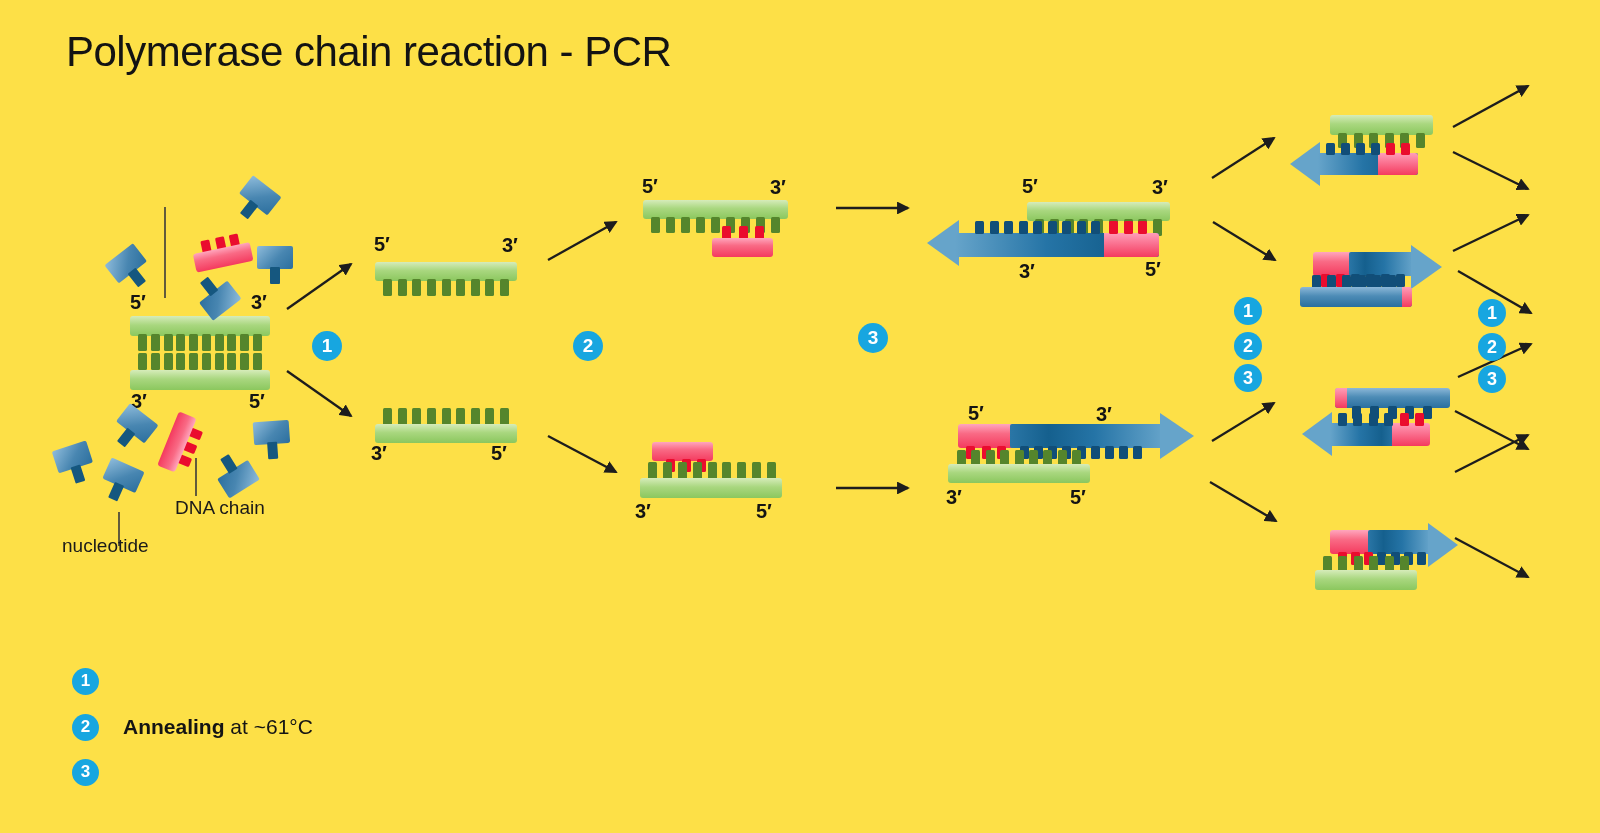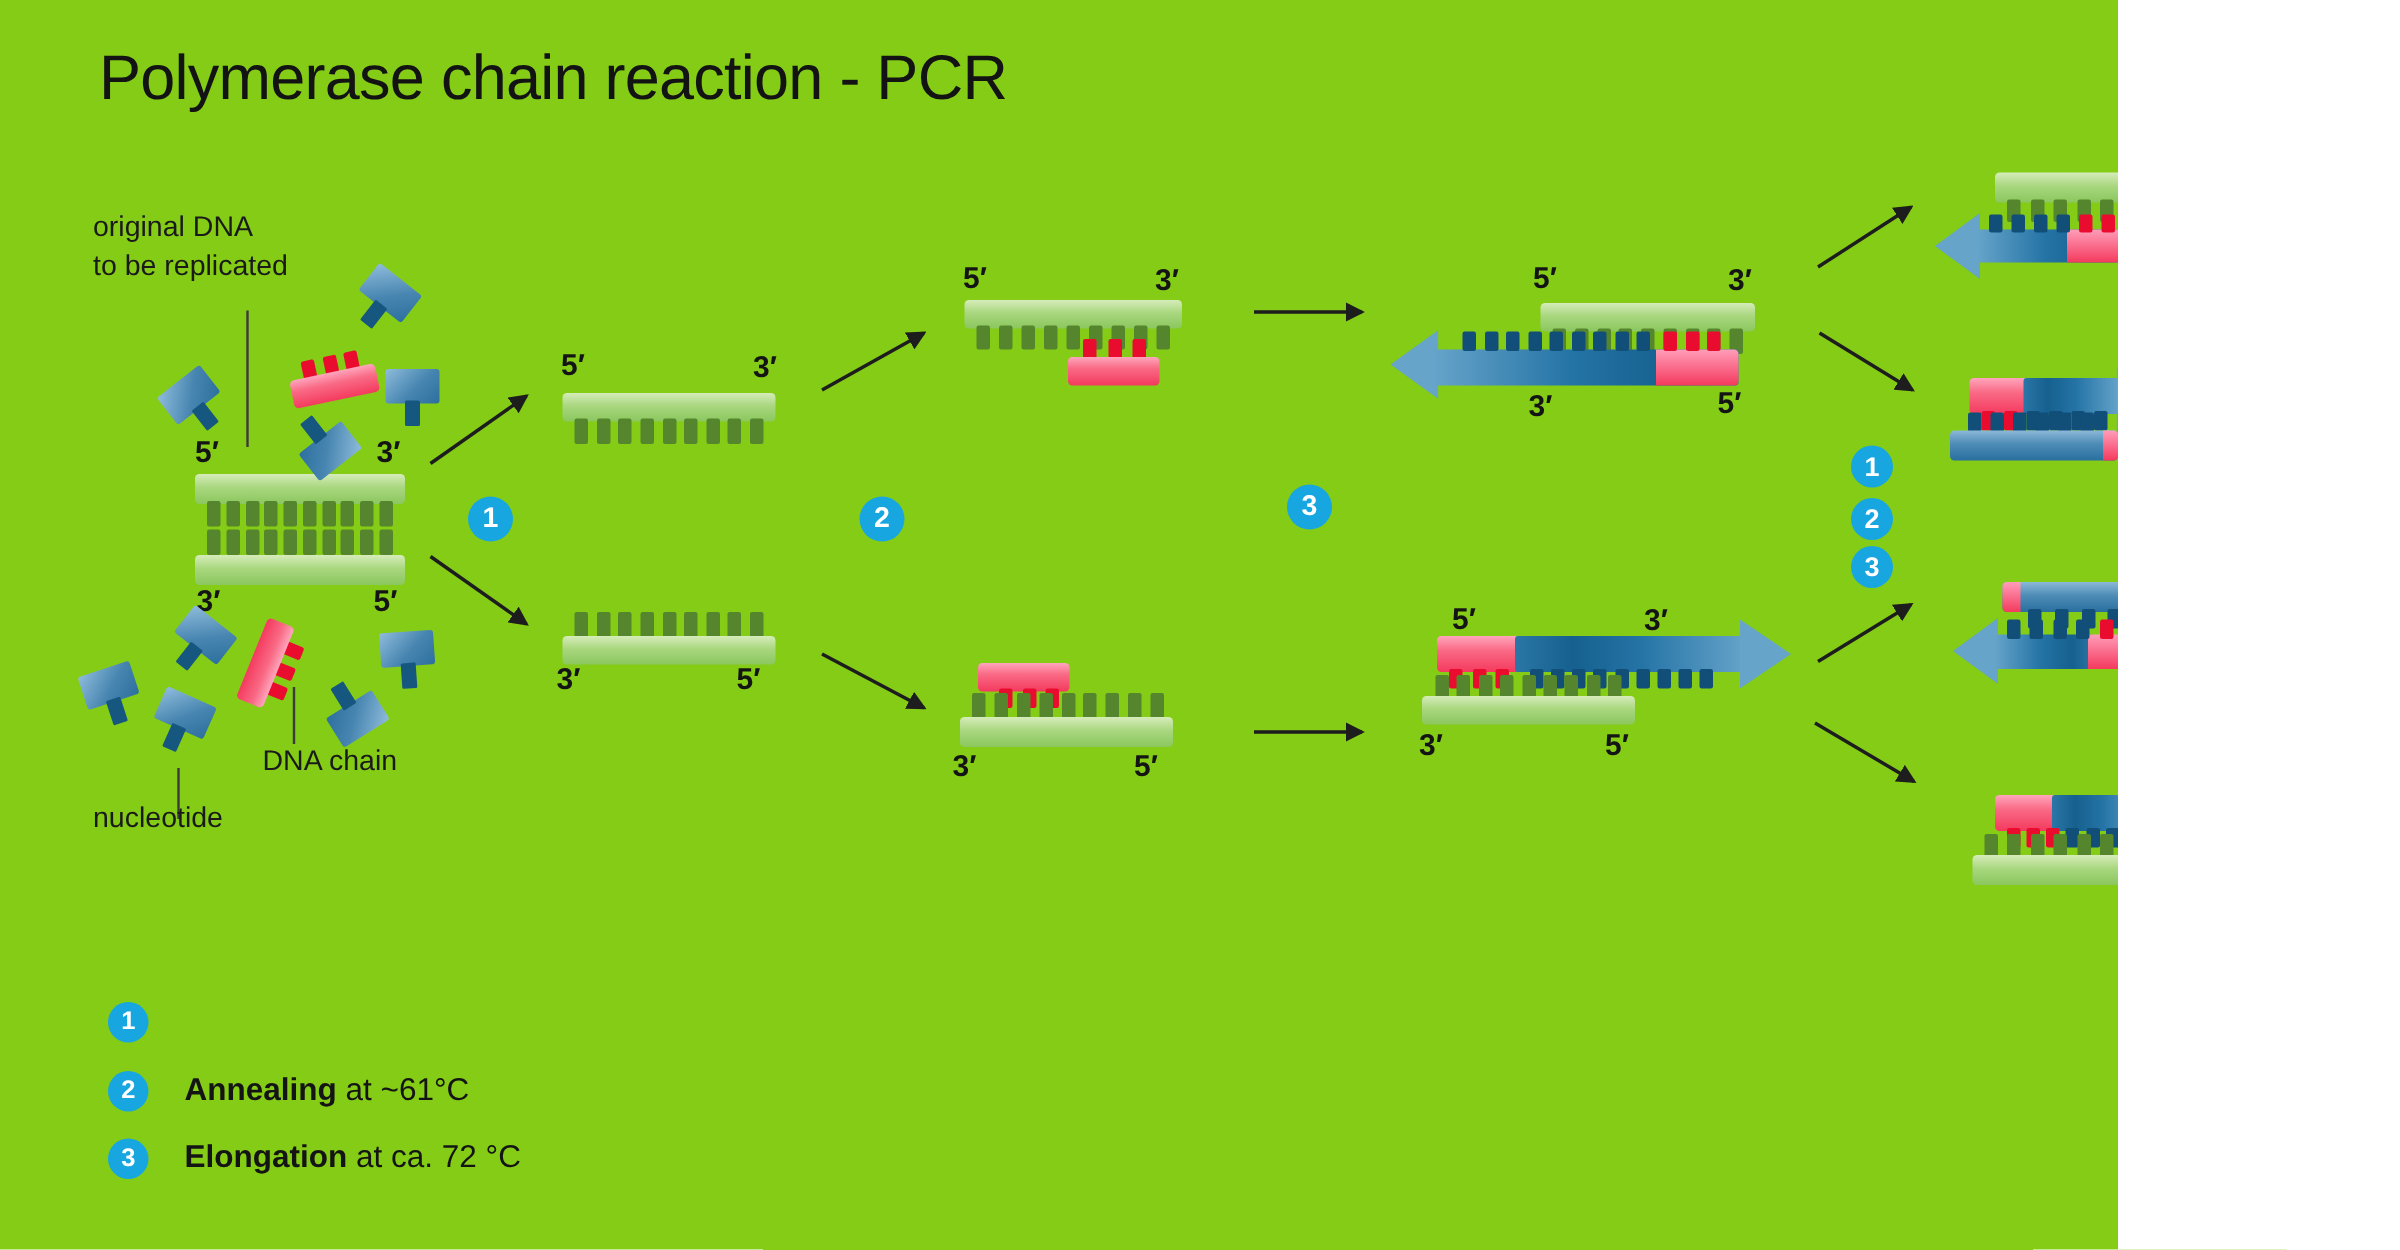--- a/index.html
+++ b/index.html
@@ -1,16 +1,16 @@
 <!DOCTYPE html>
 <html><head>
 <meta charset="utf-8">
 <style>
   html,body{margin:0;padding:0;background:#fff;}
-  .canvas{position:relative;width:1412px;height:833px;background:#84cc16;overflow:hidden;
+  .canvas{position:relative;width:1600px;height:833px;background:#fde047;overflow:hidden;
           font-family:"Liberation Sans", sans-serif;color:#161616;}
   .title{position:absolute;left:66px;top:28px;font-size:42px;font-weight:500;letter-spacing:-0.5px;color:#131313;}
   .small-label{position:absolute;font-size:19px;line-height:26px;color:#1a1a1a;}
   .pl{position:absolute;font-size:20px;font-weight:700;color:#141414;}
   
   .gbar{position:absolute;background:linear-gradient(180deg,#d6ecba 0%,#a9d77f 45%,#8bc75e 100%);border-radius:3px;}
   .pinkbar{position:absolute;background:linear-gradient(180deg,#ffa6bd 0%,#f96a85 40%,#f43a5e 100%);border-radius:3px;}
   .bluebar{position:absolute;background:linear-gradient(180deg,#8cb8d8 0%,#4d8cb6 45%,#2a6f9f 100%);border-radius:3px;}
   .redcap-r{position:absolute;background:linear-gradient(180deg,#ff9db8,#f43a5e);border-radius:0 3px 3px 0;}
   .redcap-l{position:absolute;background:linear-gradient(180deg,#ff9db8,#f43a5e);border-radius:3px 0 0 3px;}
@@ -75,24 +75,20 @@
     </g>
     <g stroke="#3a3a3a" stroke-width="1.6" fill="none">
       <line x1="165" y1="207" x2="165" y2="298"></line>
       <line x1="196" y1="458" x2="196" y2="496"></line>
       <line x1="119" y1="512" x2="119" y2="546"></line>
     </g>
   </svg>
 
   <div class="title">Polymerase chain reaction - PCR</div>
 
-  <div class="small-label" style="left:62px;top:139px;">
-    <div>original DNA</div>
-    <div>to be replicated</div>
-  </div>
   <div class="small-label" style="left:175px;top:495px;">DNA chain</div>
   <div class="small-label" style="left:62px;top:533px;">nucleotide</div>
 
   <div>
     <div class="gbar" style="left:130px;top:316px;width:140px;height:20px;"></div>
     <div class="teeth" style="left:138px;top:334px;width:124px;height:17px;">
         <i class="tg"></i>
         <i class="tg"></i>
         <i class="tg"></i>
         <i class="tg"></i>
@@ -460,16 +456,15 @@
   <div class="lg-row" style="top:713px;">
     <div class="lg-dot">
         <span>2</span>
       </div>
     <div class="lg-text"><b>Annealing</b><span> at ~61°C</span></div>
   </div>
   <div class="lg-row" style="top:758px;">
     <div class="lg-dot">
         <span>3</span>
       </div>
-    <div class="lg-text"><b>Elongation</b><span> at ca. 72 °C</span></div>
   </div>
 
 </div>
 
 </body></html>

